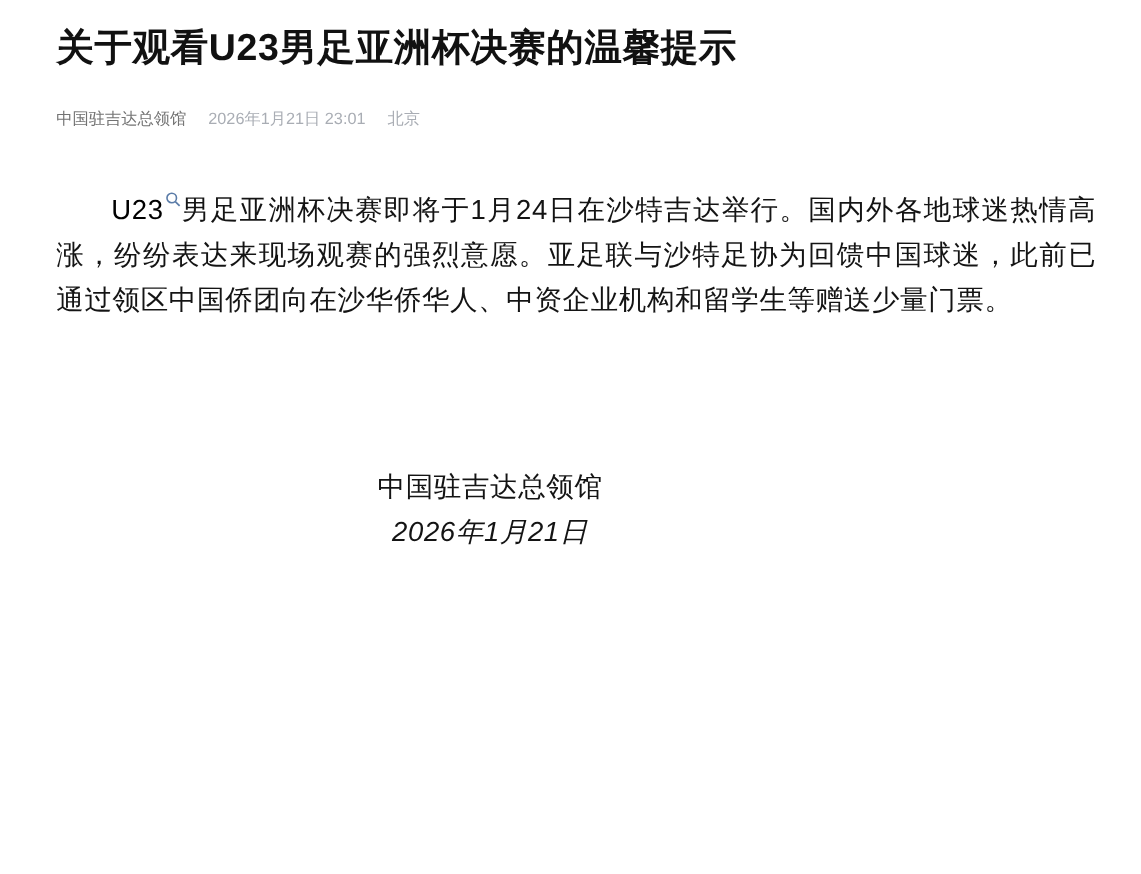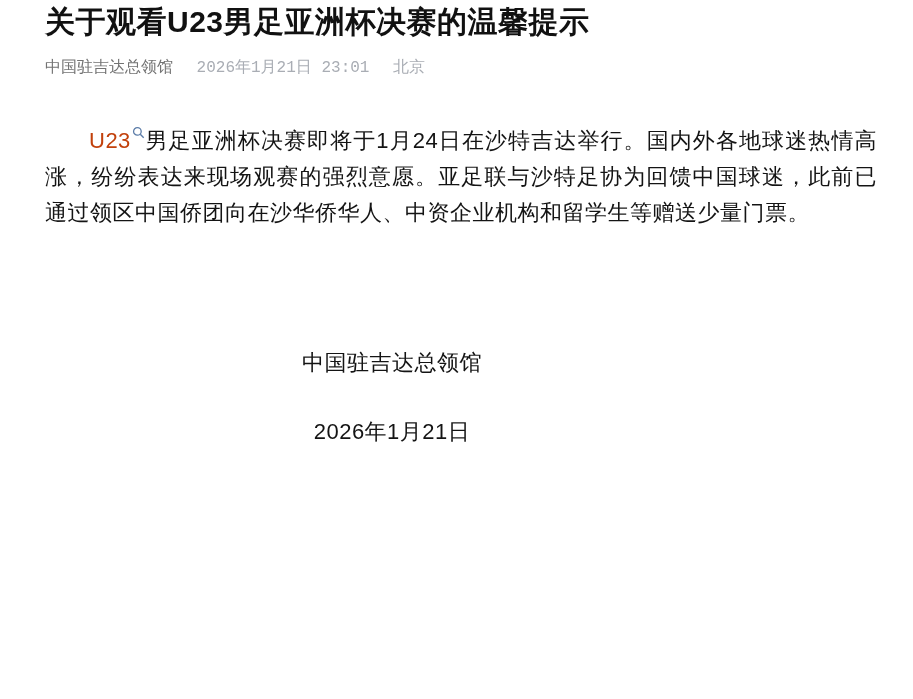--- a/index.html
+++ b/index.html
@@ -6,54 +6,53 @@
   html, body {
     width: 913px;
     height: 699px;
     overflow: hidden;
     background: #ffffff;
     font-family: "Liberation Sans", sans-serif;
   }
   .page {
     width: 913px;
     height: 699px;
-    padding: 3px 36px 0 45px;
+    padding: 20px 36px 0 45px;
   }
   .article-title {
     font-size: 30px;
     line-height: 38px;
     font-weight: 700;
     color: #111111;
     letter-spacing: 0.5px;
   }
   .byline {
-    margin-top: 16px;
-    font-size: 16px;
+    margin-top: 26px;
+    font-size: 13px;
     line-height: 22px;
     color: #737373;
-    font-family: Liberation Mono, monospace;
   }
   .byline .meta {
     color: #a9adb4;
     margin-left: 14px;
   }
   .article-body p {
     font-size: 22px;
     line-height: 36px;
     color: #141414;
     text-align: justify;
     text-indent: 2em;
     margin-top: 31px;
     letter-spacing: 0.5px;
   }
   .article-body p.first {
     margin-top: 44px;
   }
   .term-link {
-    color: #c2410c;
+    color: #000000;
     text-decoration: none;
     cursor: pointer;
     white-space: nowrap;
   }
   .term-link svg {
     vertical-align: 9px;
     margin-left: 1px;
   }
   .sign-block {
     margin-top: 114px;
@@ -63,21 +62,21 @@
   .sign-block p {
     font-size: 22px;
     line-height: 36px;
     color: #141414;
     text-indent: 0;
     text-align: center;
     margin-top: 0;
     letter-spacing: 0.5px;
   }
   .sign-block p.sign-date {
-    margin-top: 33px;
+    font-style: italic;
   }
 </style>
 </head>
 <body>
 
 <div class="page">
 
   <h1 class="article-title">关于观看U23男足亚洲杯决赛的温馨提示</h1>
 
   <div class="byline">

